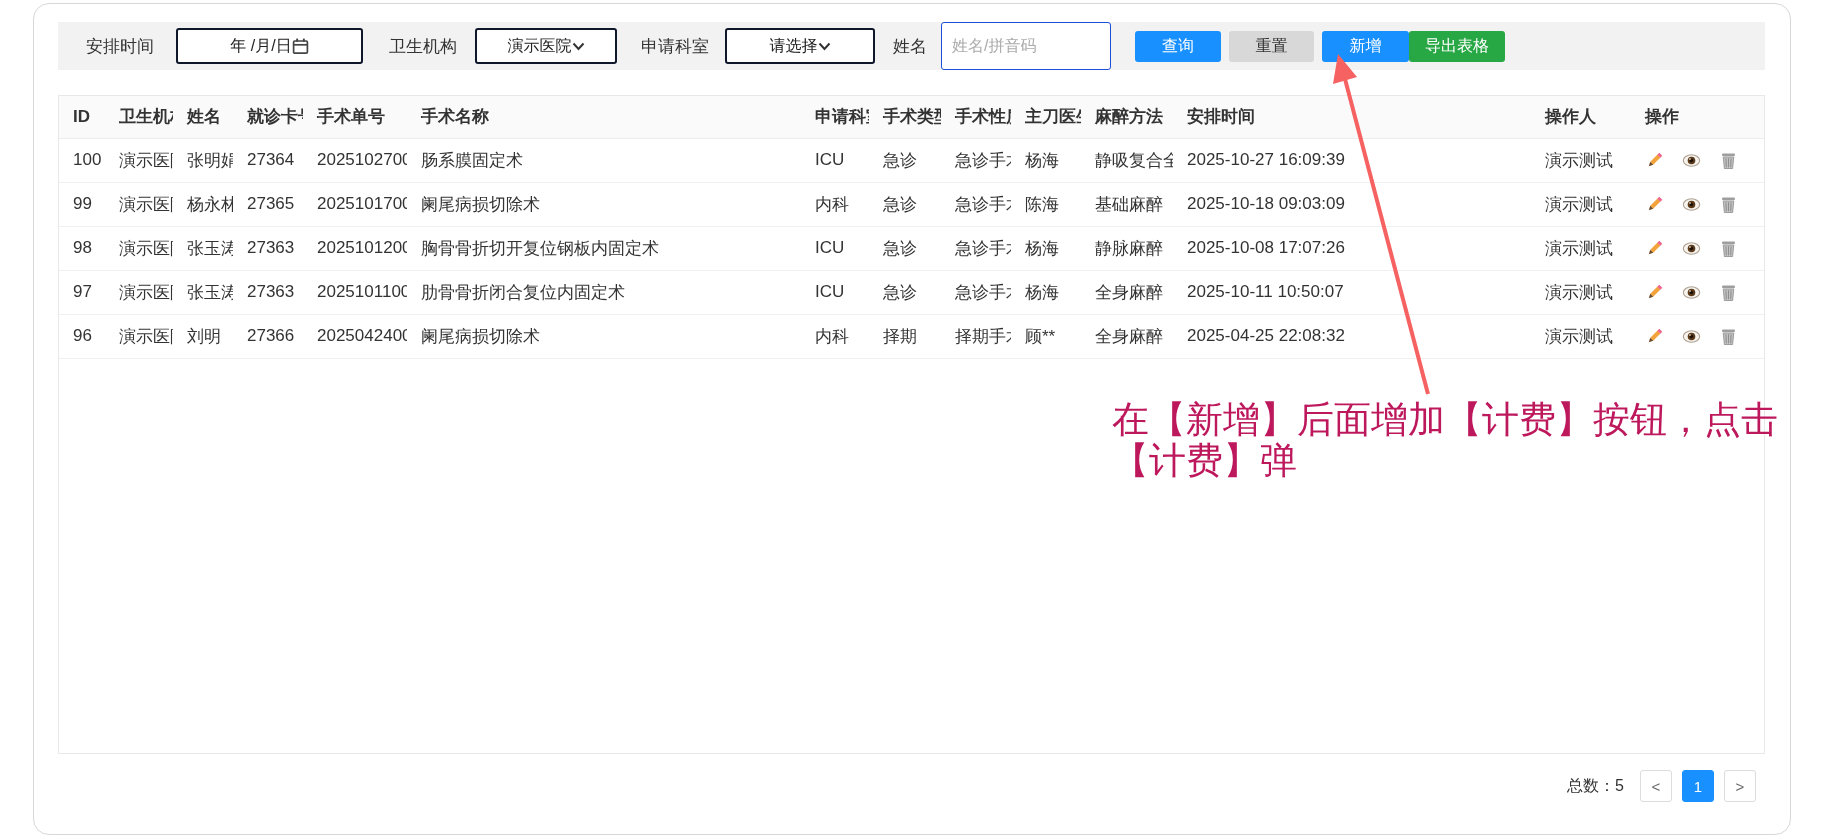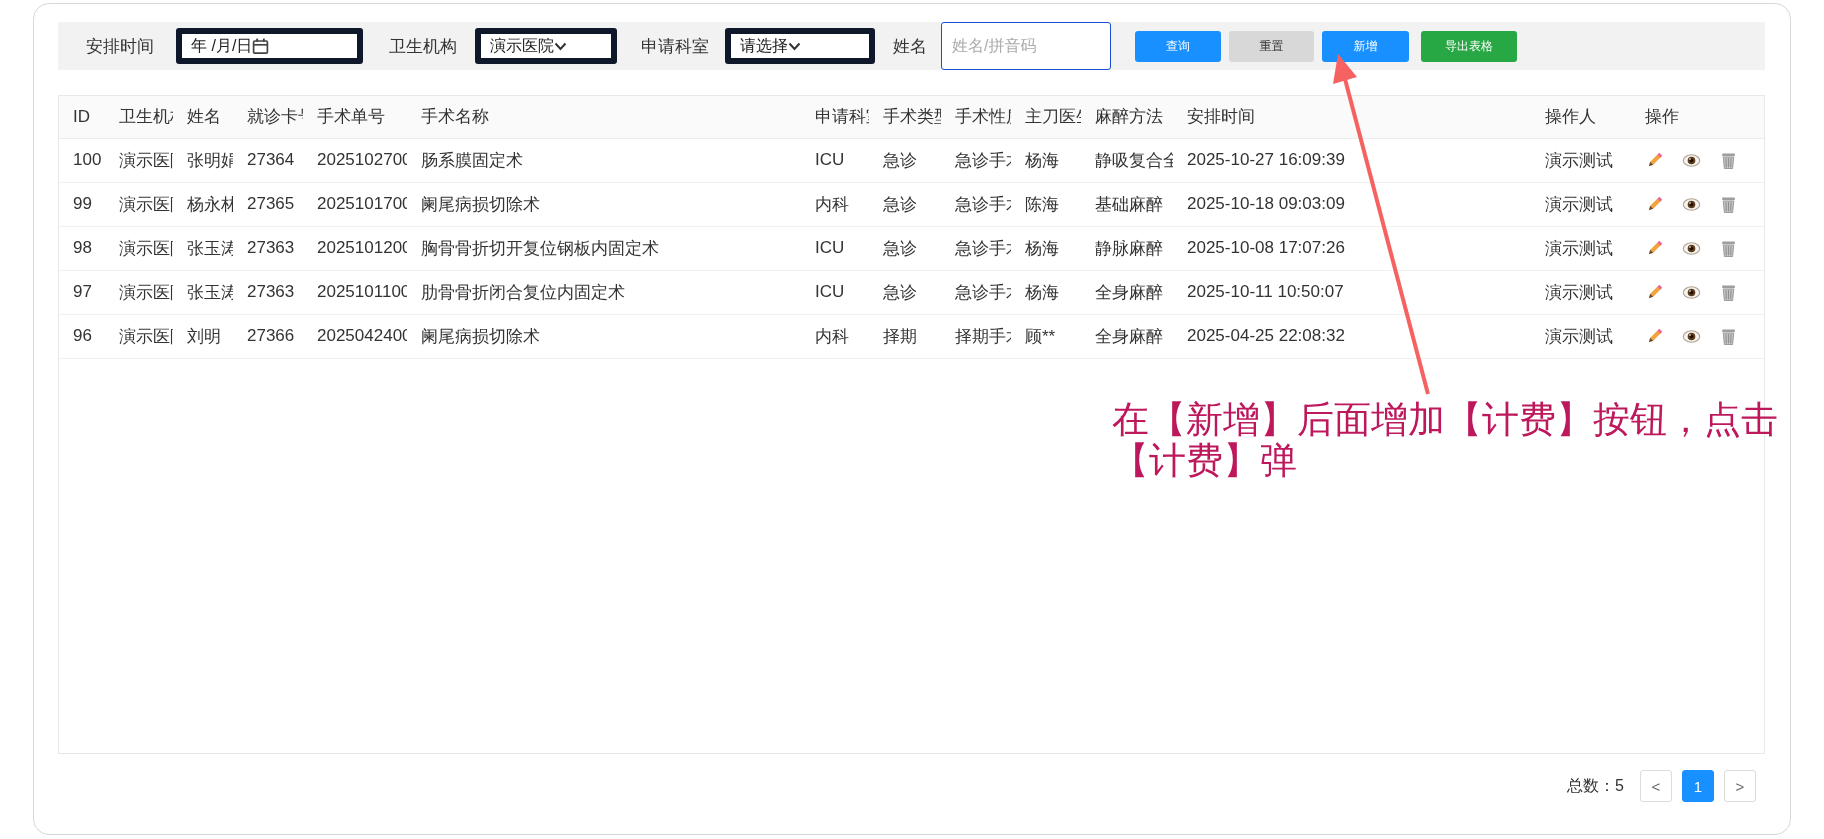--- a/index.html
+++ b/index.html
@@ -26,58 +26,58 @@
     width: 1707px; height: 48px;
     background: #f2f2f2;
     display: flex;
     align-items: center;
     padding-left: 28px;
     font-size: 17px;
   }
   .f-label { color: #333; white-space: nowrap; }
   .ctl {
     height: 36px; background: #fff;
-    border: 6px solid #0f172a; border-radius: 3px;
-    display: flex; align-items: center; justify-content: flex-start;
+    border: 2px solid #0f172a; border-radius: 3px;
+    display: flex; align-items: center; justify-content: center;
     padding: 0 9px; font-size: 16px; color: #222;
     cursor: pointer; white-space: nowrap;
   }
   .date-ctl { width: 187px; margin: 0 26px 0 22px; }
   .sel-1 { width: 142px; margin: 0 24px 0 18px; }
   .sel-2 { width: 150px; margin: 0 18px 0 16px; }
   .name-input {
     width: 170px; height: 48px; margin-left: 14px;
     border: 1px solid #1d4ed8; border-radius: 3px;
     padding: 0 10px; font-size: 16px; color: #333;
     font-family: "Liberation Sans", sans-serif;
   }
   .name-input::placeholder { color: #ababab; }
   .btn {
     height: 31px; border: none; border-radius: 3px;
-    font-size: 12px; cursor: pointer; color: #fff;
+    font-size: 16px; cursor: pointer; color: #fff;
     font-family: Liberation Mono, monospace;
     white-space: nowrap;
   }
   .btn-query  { width: 86px; margin-left: 24px; background: #1890ff; }
   .btn-reset  { width: 85px; margin-left: 8px;  background: #d8d8d8; color: #333; }
   .btn-add    { width: 87px; margin-left: 8px;  background: #1890ff; }
-  .btn-export { width: 96px; margin-left: 12px;  background: #28a745; }
+  .btn-export { width: 96px; margin-left: 0;  background: #28a745; }
   
   .card {
     position: absolute;
     left: 58px; top: 95px;
     width: 1707px; height: 659px;
     background: #fff;
     border: 1px solid #e8e8e8;
     overflow: hidden;
   }
   table { width: 100%; border-collapse: collapse; table-layout: fixed; font-size: 17px; }
   th {
     height: 42px; background: #fafafa; color: #333;
-    font-weight: normal; text-align: left;
+    font-weight: bold; text-align: left;
     padding: 0 4px 0 14px;
     border-bottom: 1px solid #ececec;
     white-space: nowrap; overflow: hidden;
   }
   td {
     height: 43px; color: #333;
     padding: 0 4px 0 14px;
     border-bottom: 1px solid #f0f0f0;
     white-space: nowrap; overflow: hidden;
   }

